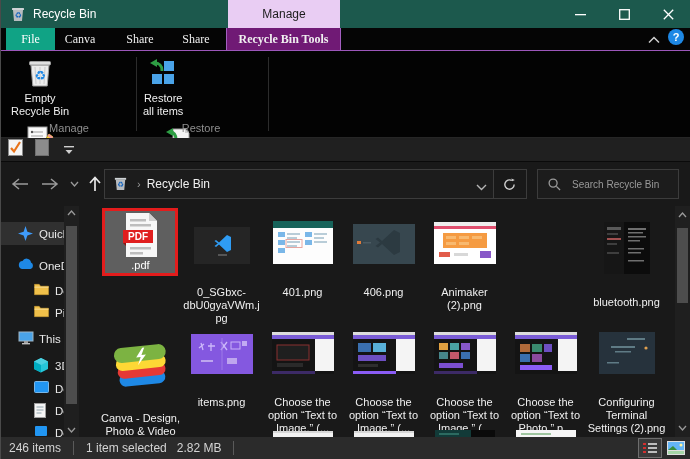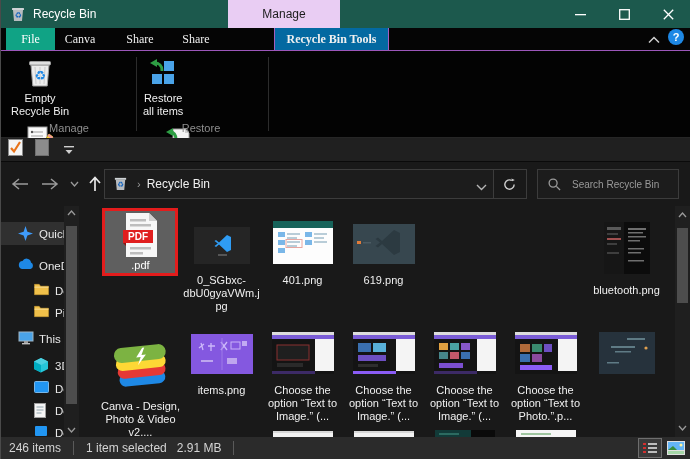--- a/index.html
+++ b/index.html
@@ -16,21 +16,21 @@
   .app-icon { margin-left:9px; width:16px; height:16px; flex:none; }
   .title-text { margin-left:7px; font-size:12px; color:#fff; }
   .manage-tab { position:absolute; left:227px; top:0; width:112px; height:28px; background:#e9cdf3; color:#1c1c1c; font-size:12px; display:flex; align-items:center; justify-content:center; }
   .win-controls { position:absolute; right:0; top:0; height:28px; display:flex; }
   .win-btn { width:44px; height:28px; display:flex; align-items:center; justify-content:center; }
 
   
   .tabrow { position:absolute; left:0; top:28px; width:100%; height:23px; background:#050505; border-bottom:1px solid #9c57ba; }
   .tab { position:absolute; top:0; height:22px; display:flex; align-items:center; justify-content:center; font-size:12px; color:#f0f0f0;font-family:Liberation Serif, serif; }
   .tab.file { background:#10a385; color:#fff; }
-  .tab.contextual { font-weight:bold; border-left:1px solid #a35fc0; border-right:1px solid #a35fc0; background:#0369a1;margin-left:48px; }
+  .tab.contextual { font-weight:bold; border-left:1px solid #a35fc0; border-right:1px solid #a35fc0; background:#701a75; }
   .tabrow-right { position:absolute; right:6px; top:0; height:22px; display:flex; align-items:center; gap:8px; }
 
   
   .ribbon { position:absolute; left:0; top:51px; width:100%; height:87px; background:#030303; border-bottom:1px solid #262626; }
   .rgroup { position:absolute; top:0; height:86px; }
   .rgroup .gsep { position:absolute; right:0; top:6px; bottom:6px; width:1px; background:#2c2c2c; }
   .glabel { position:absolute; bottom:3px; left:0; right:4px; text-align:center; font-size:11px; color:#8f8f8f; }
   .rbtn { display:inline-flex; flex-direction:column; align-items:center; padding:4px 5px 0 5px; margin:2px 1px 0 1px; vertical-align:top; }
   .rbtn .ricon { width:32px; height:32px; display:flex; align-items:center; justify-content:center; }
   .rbtn .rlabel { margin-top:3px; font-size:11px; line-height:13px; text-align:center; color:#f0f0f0; white-space:nowrap; }
@@ -61,21 +61,21 @@
   .side-item .sicon { flex:none; width:16px; height:16px; margin-right:5px; }
   .vscroll { position:absolute; top:0; width:15px; height:100%; background:#1f1f1f; }
   .vscroll .sarrow { position:absolute; left:0; width:15px; height:14px; display:flex; align-items:center; justify-content:center; }
   .vscroll .thumbbar { position:absolute; left:2px; width:11px; background:#4d4d4d; }
   .side-scroll { left:63px; }
   .content-scroll { right:0; }
 
   
   .tile { position:absolute; width:81px; }
   .tile .thumbwrap { height:52px; display:flex; align-items:flex-end; justify-content:center; }
-  .tile .fname { margin-top:10px; font-size:11px; line-height:13px; text-align:center; color:#f0f0f0; word-break:break-word; overflow-wrap:anywhere; padding:0 1px; }
+  .tile .fname { margin-top:22px; font-size:11px; line-height:13px; text-align:center; color:#f0f0f0; word-break:break-word; overflow-wrap:anywhere; padding:0 1px; }
   .tile.selected { z-index:2; }
   .selbox { position:absolute; left:2px; top:-4px; width:76px; height:68px; background:#5f5f5f; border:3px solid #e31c1c; }
   .tile.selected .thumbwrap, .tile.selected .fname { position:relative; }
   .tile.selected .thumbwrap { height:46px; padding-top:14px; }
   .tile.selected .fname { margin-top:1px; color:#fff; }
   .peek { position:absolute; }
 
   
   .statusbar { position:absolute; left:0; bottom:0; width:100%; height:22px; background:#2b2b2b; display:flex; align-items:center; font-size:12px; color:#d4d4d4; }
   .sb-sep { width:1px; height:14px; background:#5a5a5a; margin:0 12px; }
@@ -392,21 +392,42 @@
         </div>
         <div class="tile" style="left: 342px; top: 6px;">
           <div class="thumbwrap">
             <svg width="62" height="40">
               <rect width="62" height="40" fill="#37474f"></rect>
               <path d="M41 6 L29 17 25 13.5 22.5 15 27 18.5 22.5 22 25 23.5 29 20 41 31 47 28 V9 Z" fill="#2c3a41"></path>
               <rect x="4" y="17" width="4" height="3" fill="#e07b39"></rect>
               <rect x="10" y="18" width="8" height="1.5" fill="#4c5c64"></rect>
             </svg>
           </div>
-          <div class="fname">619.png</div>
+          <div class="fname">406.png</div>
+        </div>
+        <div class="tile" style="left: 423px; top: 6px;">
+          <div class="thumbwrap">
+            <svg width="62" height="42">
+              <rect width="62" height="42" fill="#fff"></rect>
+              <rect width="62" height="4" fill="#eeeeee"></rect>
+              <rect y="4" width="62" height="3" fill="#e04f6f"></rect>
+              <rect x="9" y="11" width="44" height="15" fill="#f59b42"></rect>
+              <g fill="#f8b96f">
+                <rect x="12" y="14" width="10" height="3"></rect>
+                <rect x="25" y="14" width="10" height="3"></rect>
+                <rect x="38" y="14" width="10" height="3"></rect>
+                <rect x="12" y="20" width="10" height="3"></rect>
+                <rect x="25" y="20" width="10" height="3"></rect>
+              </g>
+              <rect x="5" y="30" width="11" height="5" fill="#e25c4a"></rect>
+              <rect x="20" y="31" width="14" height="3" fill="#d8d8d8"></rect>
+              <rect x="46" y="29" width="11" height="7" fill="#8858c8"></rect>
+            </svg>
+          </div>
+          <div class="fname">Animaker (2).png</div>
         </div>
         <div class="tile" style="left: 585px; top: 16px;">
           <div class="thumbwrap">
             <svg width="46" height="52">
               <rect width="46" height="52" fill="#0c0c0c"></rect>
               <rect x="0" y="0" width="20" height="52" fill="#161616"></rect>
               <rect x="3" y="5" width="14" height="3" fill="#5a5a5a"></rect>
               <rect x="3" y="11" width="11" height="2" fill="#3e3e3e"></rect>
               <rect x="3" y="16" width="14" height="2" fill="#a05050"></rect>
               <rect x="3" y="21" width="10" height="2" fill="#3e3e3e"></rect>
@@ -534,20 +555,21 @@
               <rect width="56" height="42" fill="#26323c"></rect>
               <g fill="#5f7b85">
                 <rect x="28" y="6" width="18" height="2"></rect>
                 <rect x="12" y="14" width="24" height="2"></rect>
                 <rect x="16" y="19" width="16" height="1.5"></rect>
                 <rect x="8" y="30" width="12" height="1.5"></rect>
               </g>
               <circle cx="47" cy="16" r="1.6" fill="#e0a050"></circle>
             </svg>
           </div>
+          <div class="fname">Configuring Terminal Settings (2).png</div>
         </div>
         <div class="peek" style="left: 271.5px; top: 221px;"><svg width="60" height="10">
             <rect width="60" height="10" fill="#f2f2f2"></rect>
             <rect width="60" height="2" fill="#d8d8d8"></rect>
           </svg></div>
         <div class="peek" style="left: 352.5px; top: 221px;"><svg width="60" height="10">
             <rect width="60" height="10" fill="#f2f2f2"></rect>
             <rect width="60" height="2" fill="#d8d8d8"></rect>
           </svg></div>
         <div class="peek" style="left: 433.5px; top: 221px;"><svg width="60" height="11">
@@ -575,21 +597,21 @@
             <path d="M1 1 L4.5 5 L8 1" stroke="#9a9a9a" stroke-width="1.3" fill="none"></path>
           </svg>
         </div>
     </div>
   </div>
 
   <div class="statusbar">
     <span style="margin-left:8px">246 items</span>
     <span class="sb-sep"></span>
     <span>1 item selected</span>
-    <span style="margin-left:10px">2.91 MB</span>
+    <span style="margin-left:10px">2.82 MB</span>
     <span class="sb-sep"></span>
     <div class="sb-right">
       <div class="viewbtn boxed">
           <svg width="14" height="12">
             <g fill="#d32f2f">
               <rect x="0" y="1" width="3" height="2"></rect>
               <rect x="0" y="5" width="3" height="2"></rect>
               <rect x="0" y="9" width="3" height="2"></rect>
             </g>
             <g fill="#bdbdbd">

